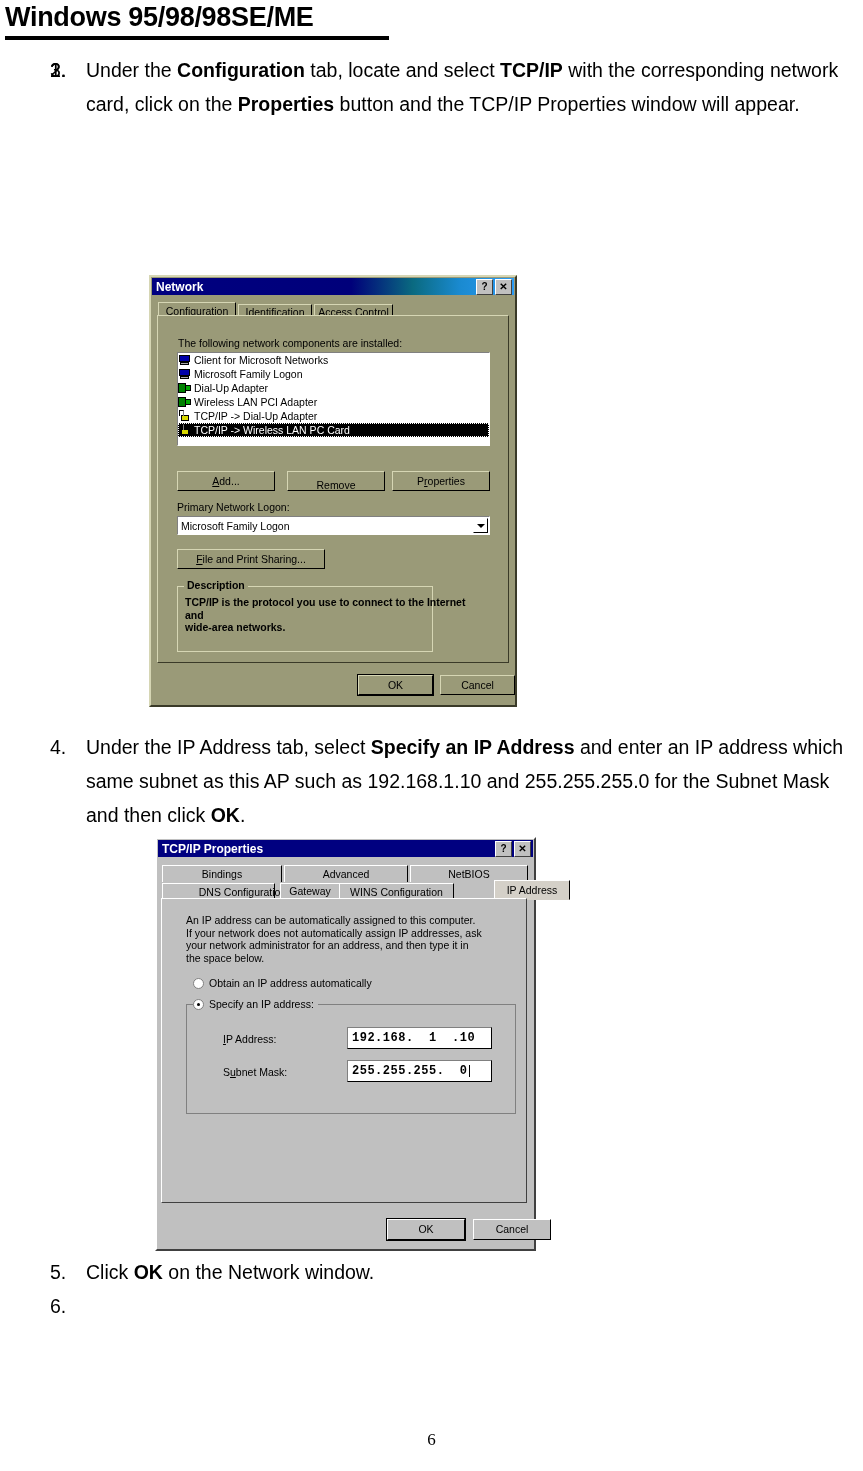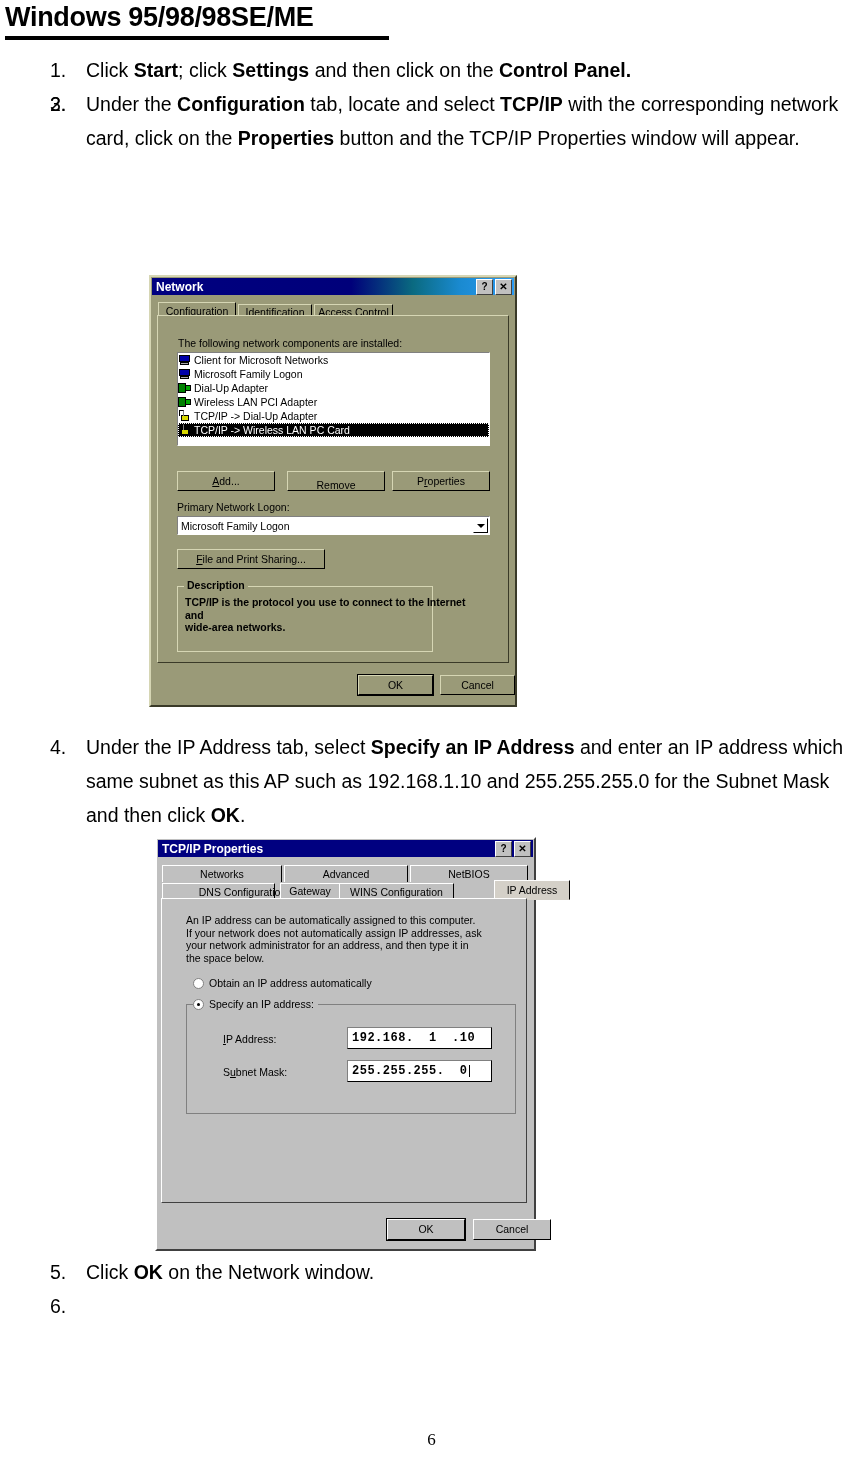--- a/index.html
+++ b/index.html
@@ -414,21 +414,21 @@
     white-space: pre-line;
   }
 </style>
 </head>
 <body>
 
 <div class="page-heading">Windows 95/98/98SE/ME</div>
 <div class="heading-rule"></div>
 
 <div class="steps" id="steps-top">
-    <p class="step"><span class="step-num">1.</span><span>Click <b>Start</b>; click <b>Settings</b> and then click on the <b>Control Panel.</b></span></p>
+    <p class="step"><span class="step-num">1.</span></p>
     <p class="step"><span class="step-num">2.</span></p>
     <p class="step"><span class="step-num">3.</span><span>Under the <b>Configuration</b> tab, locate and select <b>TCP/IP</b> with the corresponding network card, click on the <b>Properties</b> button and the TCP/IP Properties window will appear.</span></p>
   </div>
 
 <div class="dialog" id="dlg-network">
   <div class="dlg-frame"></div>
 
   <div class="titlebar">
     <span class="titlebar-title">Network</span>
     <span class="title-btns">
@@ -529,21 +529,21 @@
 
   <div class="titlebar">
     <span class="titlebar-title">TCP/IP Properties</span>
     <span class="title-btns">
       <span class="title-btn">?</span>
       <span class="title-btn">✕</span>
     </span>
   </div>
 
   <div class="tab" style="left:7px; top:28px; width:120px; height:17px;">
-    <span>Networks</span>
+    <span>Bindings</span>
   </div>
   <div class="tab" style="left:129px; top:28px; width:124px; height:17px;">
     <span>Advanced</span>
   </div>
   <div class="tab" style="left:255px; top:28px; width:118px; height:17px;">
     <span>NetBIOS</span>
   </div>
 
   <div class="tab" style="left:7px; top:46px; width:113px; height:16px;padding-left:48px;">
     <span>DNS Configuration</span>

